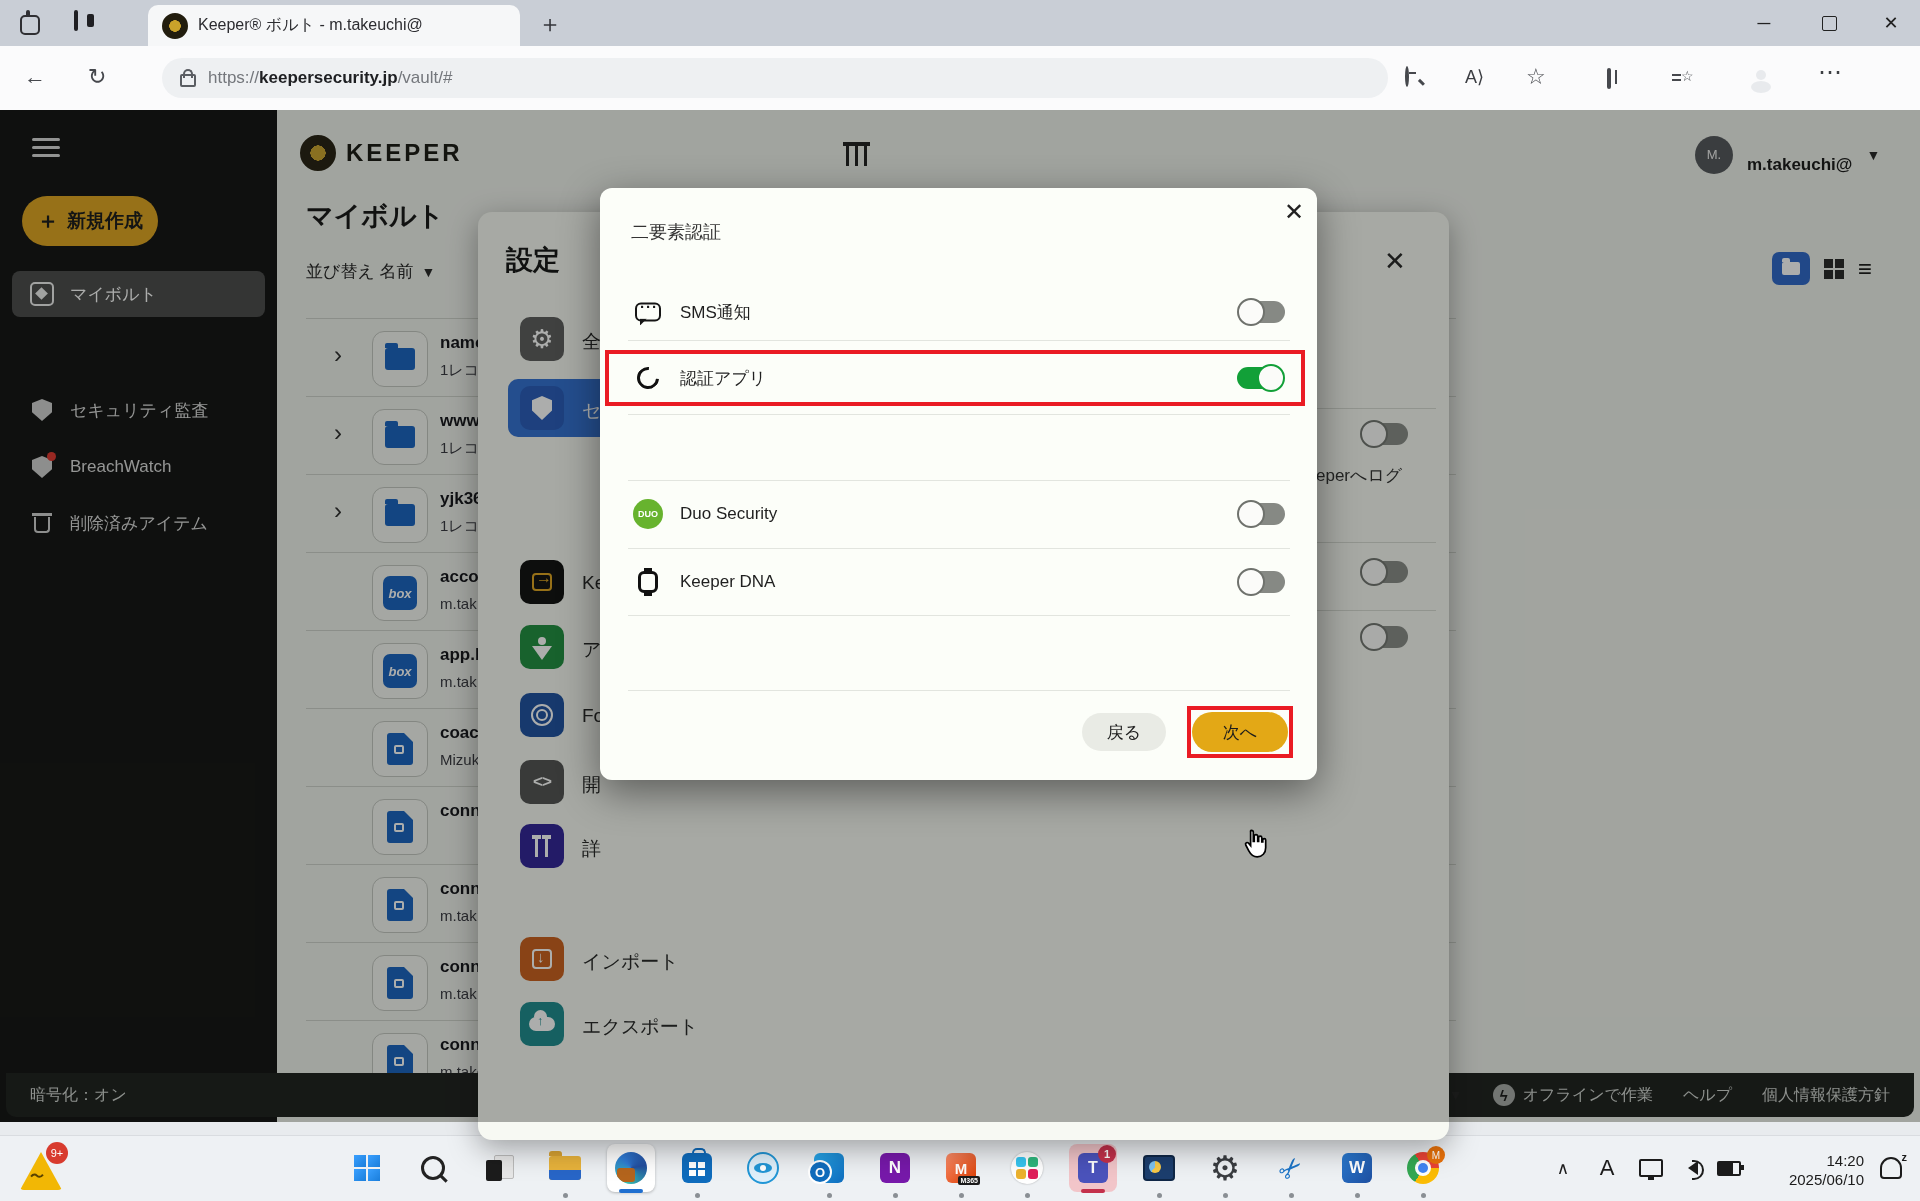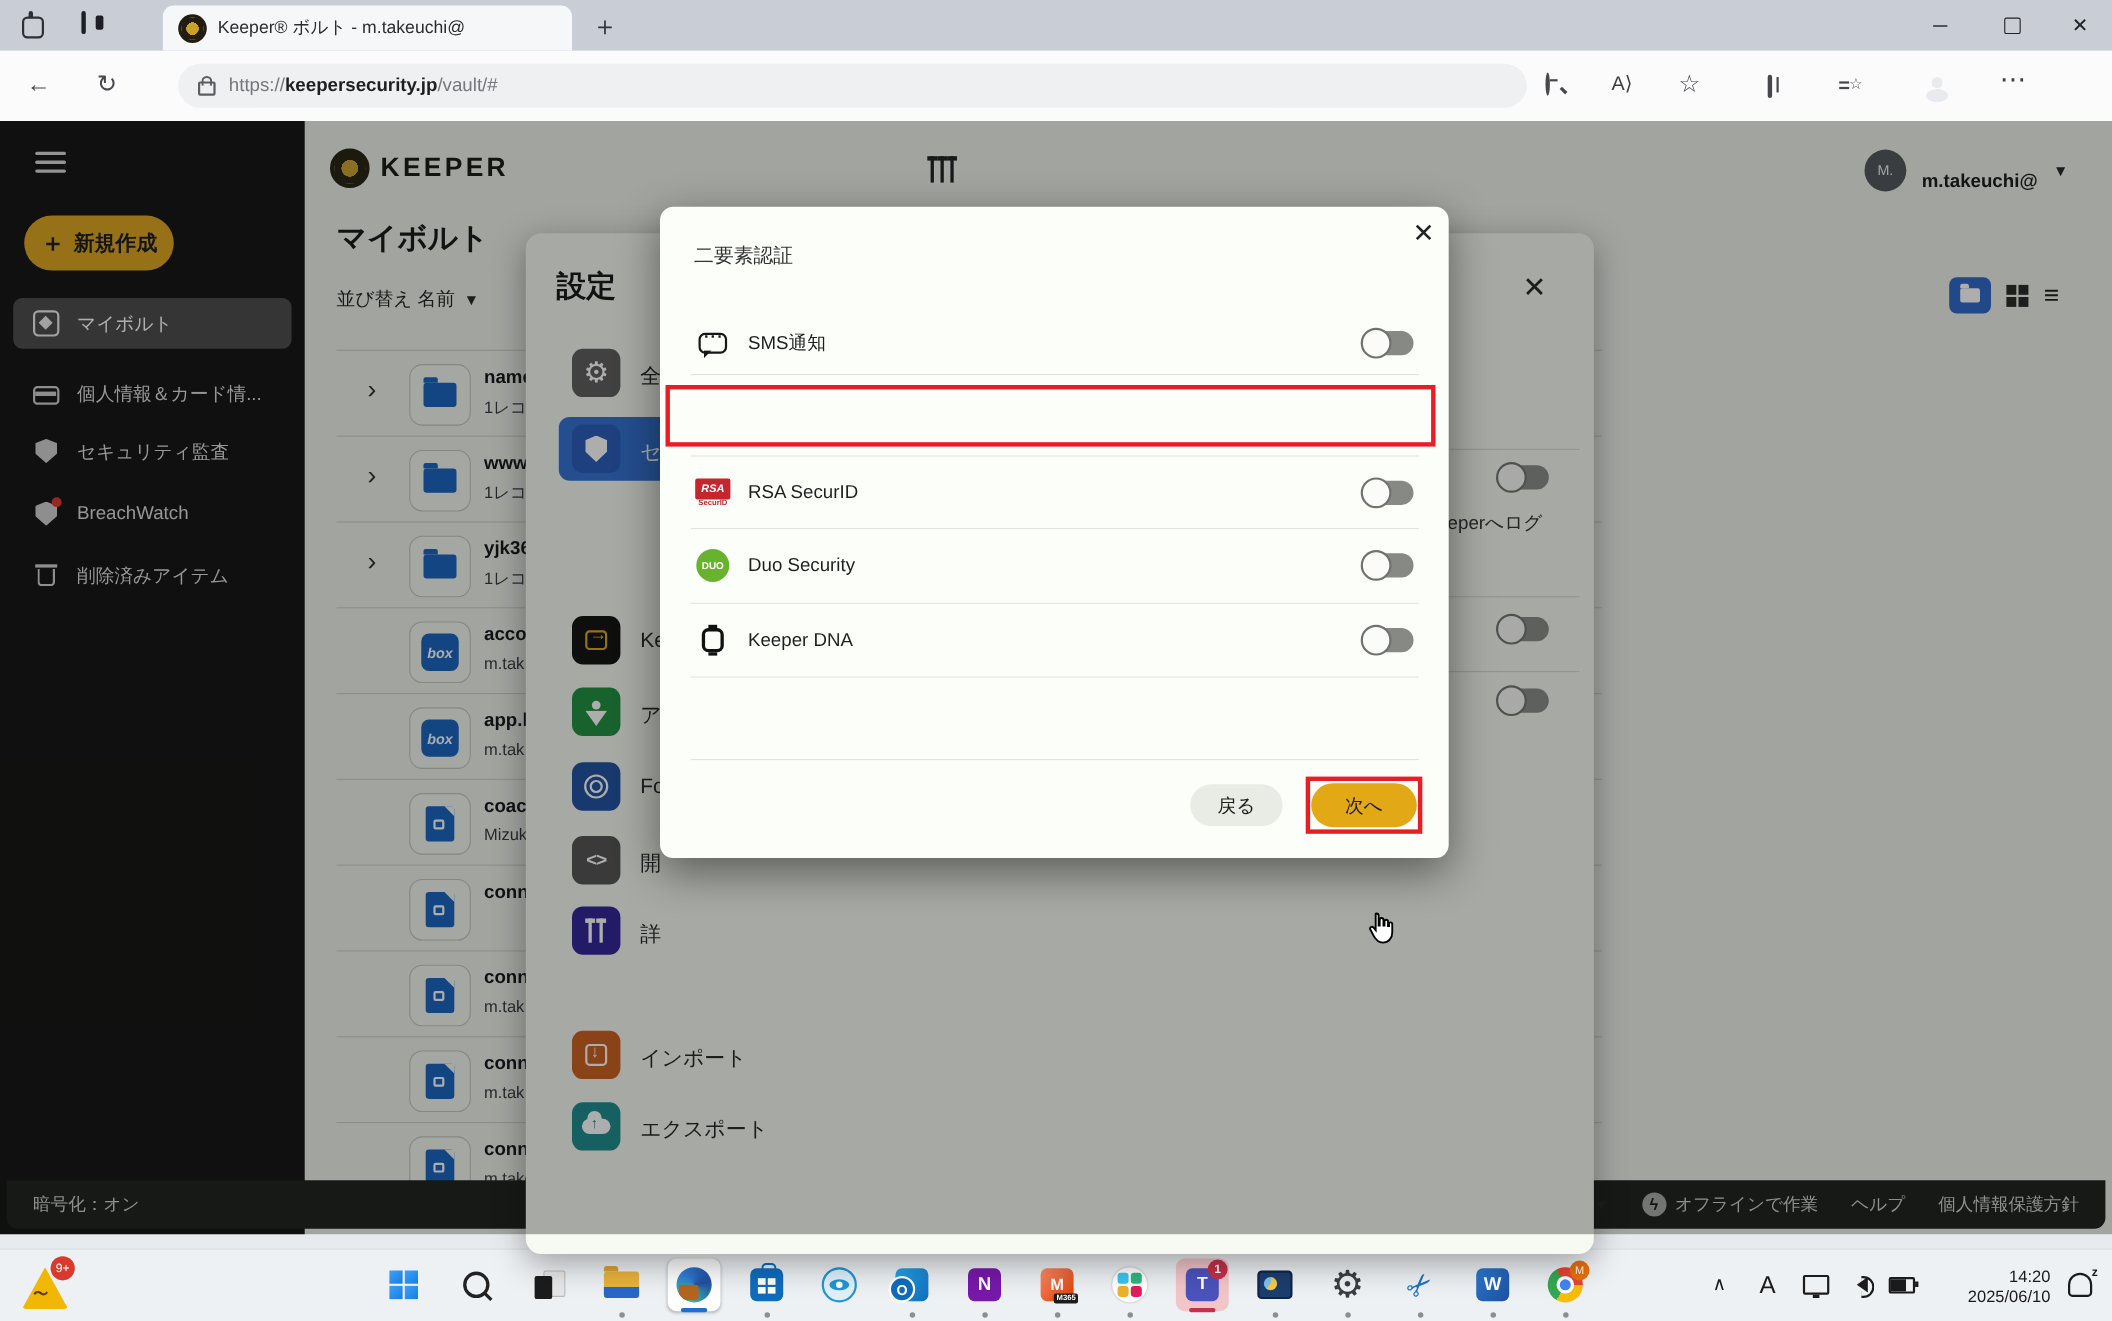--- a/index.html
+++ b/index.html
@@ -264,24 +264,20 @@
         <i></i>
       </div>
     <div id="newbtn">
         <span style="font-size:22px">＋</span>
         <span>新規作成</span>
       </div>
     <div class="sideitem sel" style="top:161px">
       <span class="sicon vaulticon"></span>
       <span>マイボルト</span>
     </div>
-    <div class="sideitem" style="top:225px">
-      <span class="sicon cardicon"></span>
-      <span>個人情報＆カード情...</span>
-    </div>
     <div class="sideitem" style="top:277px">
       <span class="sicon shieldicon"></span>
       <span>セキュリティ監査</span>
     </div>
     <div class="sideitem" style="top:334px">
       <span class="sicon shieldicon">
           <span class="breachdot"></span>
         </span>
       <span>BreachWatch</span>
     </div>
@@ -465,34 +461,33 @@
           <span class="bubble"></span>
         </span>
       <span class="mlabel">SMS通知</span>
       <span class="mtoggle toggle">
           <span class="track"></span>
           <span class="knob"></span>
         </span>
     </div>
     <div class="mdivider" style="top:152px"></div>
 
+    <div class="mrow" style="top:162px">
+      <span class="micon">
+          <span class="authring"></span>
+        </span>
+      <span class="mlabel">認証アプリ</span>
+      <span class="mtoggle toggle on">
+          <span class="track"></span>
+          <span class="knob"></span>
+        </span>
+    </div>
     <div class="redbox" style="left:5px;top:162px;width:700px;height:56px"></div>
     <div class="mdivider" style="top:226px"></div>
 
-    <div class="mrow" style="top:232px">
-      <span class="micon rsatile">
-          <span class="rsabox">RSA</span>
-          <span class="rsasub">SecurID</span>
-        </span>
-      <span class="mlabel">RSA SecurID</span>
-      <span class="mtoggle toggle">
-          <span class="track"></span>
-          <span class="knob"></span>
-        </span>
-    </div>
     <div class="mdivider" style="top:292px"></div>
 
     <div class="mrow" style="top:298px">
       <span class="micon">
           <span class="duocircle">DUO</span>
         </span>
       <span class="mlabel">Duo Security</span>
       <span class="mtoggle toggle">
           <span class="track"></span>
           <span class="knob"></span>

